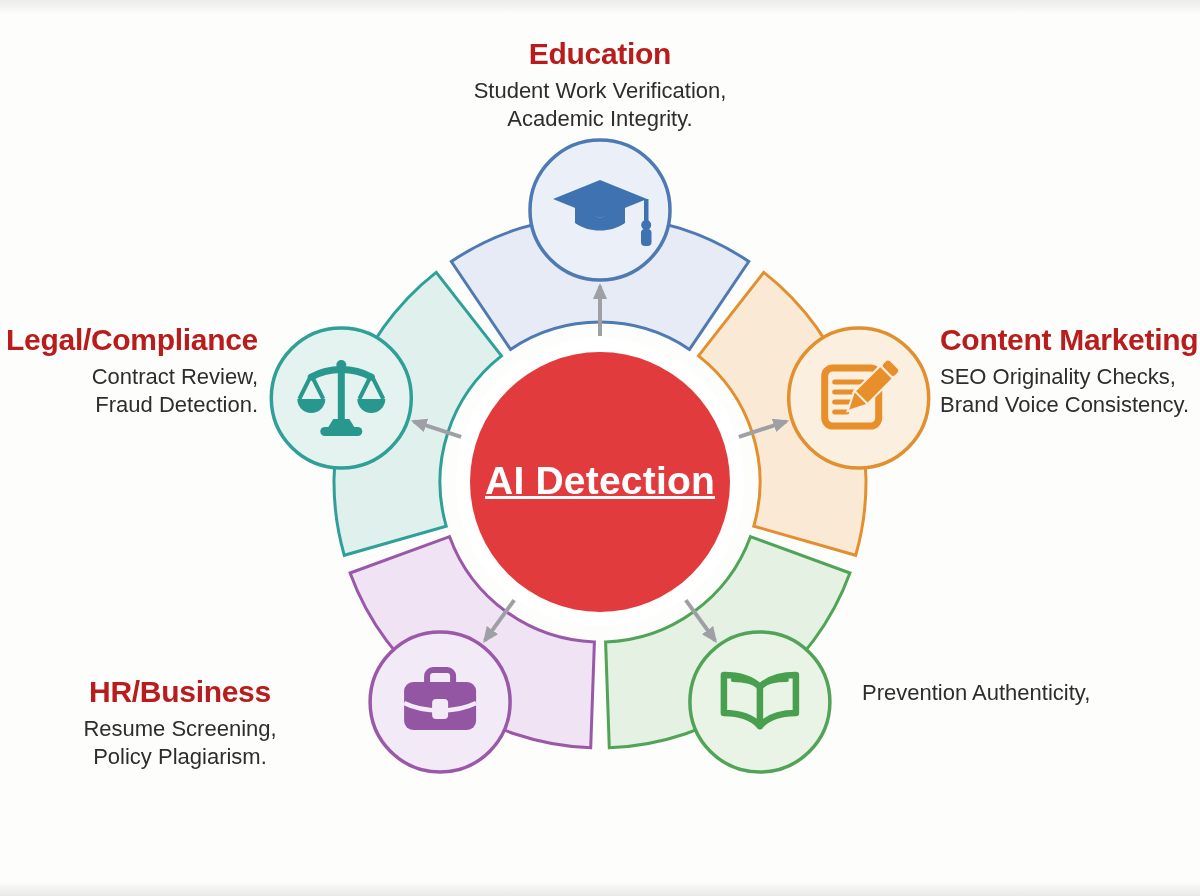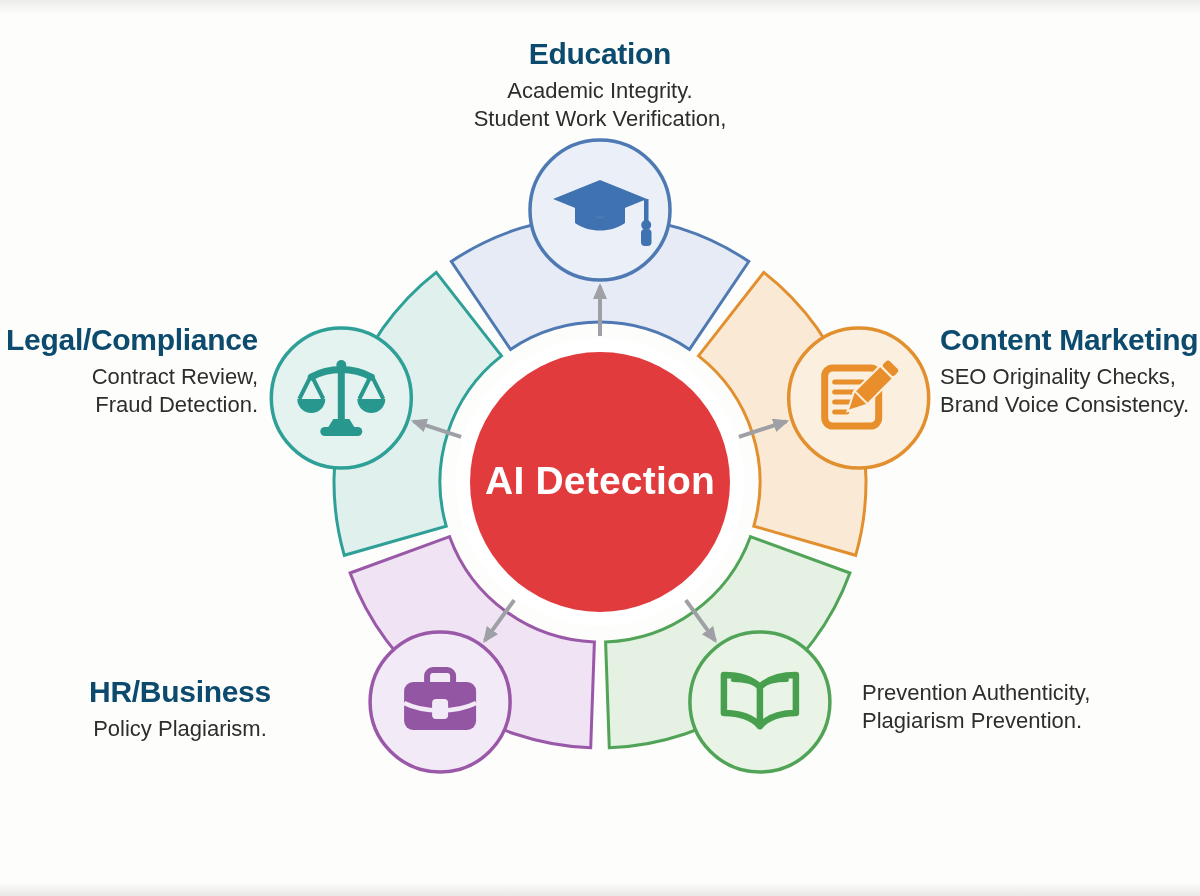--- a/index.html
+++ b/index.html
@@ -14,36 +14,36 @@
     position: absolute; left: 0; width: 100%; height: 14px;
     pointer-events: none; z-index: 5;
   }
   .edge-shade-top { top: 0; background: linear-gradient(180deg, rgba(90,85,80,0.10), rgba(90,85,80,0)); }
   .edge-shade-bottom { bottom: 0; background: linear-gradient(0deg, rgba(90,85,80,0.12), rgba(90,85,80,0)); }
 
   .wheel-svg { position: absolute; left: 0; top: 0; z-index: 1; }
 
   .label-block { position: absolute; z-index: 2; }
   .label-title {
-    font-size: 30px; font-weight: 700; color: #0c4a6e;
+    font-size: 30px; font-weight: 700; color: #b91c1c;
     line-height: 36px; letter-spacing: -0.3px;
   }
   .label-desc { margin-top: 5px; font-size: 22px; line-height: 28px; color: #2D2D2D; }
   .label-desc span { display: block; }
 
   .block-education { left: 400px; top: 36px; width: 400px; text-align: center; }
   .block-legal { right: 942px; top: 322px; width: 320px; text-align: right; }
   .block-content { left: 940px; top: 322px; width: 300px; text-align: left; }
   .block-hr { right: 860px; top: 674px; width: 320px; text-align: center; }
   .block-publishing { left: 862px; top: 674px; width: 320px; text-align: left; }
 
   .center-label {
     position: absolute; left: 450px; top: 459px; width: 300px;
     text-align: center; z-index: 3;
-    font-size: 39px; font-weight: 700; color: #FFFFFF; letter-spacing: 0.2px;
+    font-size: 39px; font-weight: 700; color: #FFFFFF; letter-spacing: 0.2px; text-decoration: underline;
   }
 </style>
 </head>
 <body style="background: rgb(253, 253, 251);">
 
 <div class="edge-shade-top"></div>
 <div class="edge-shade-bottom"></div>
 
 <svg class="wheel-svg" width="1200" height="896" viewBox="0 0 1200 896">
   <defs>
@@ -122,43 +122,43 @@
     <line x1="514.2" y1="600.1" x2="484.8" y2="640.6"></line>
     <line x1="461.1" y1="436.9" x2="413.6" y2="421.4"></line>
   </g>
 </svg>
 
 <div class="center-label">AI Detection</div>
 
 <div class="label-block block-education">
   <div class="label-title">Education</div>
   <div class="label-desc">
+    <span>Student Work Verification,</span>
     <span>Academic Integrity.</span>
-    <span>Student Work Verification,</span>
   </div>
 </div>
 
 <div class="label-block block-content">
   <div class="label-title">Content Marketing</div>
   <div class="label-desc">
     <span>SEO Originality Checks,</span>
     <span>Brand Voice Consistency.</span>
   </div>
 </div>
 
 <div class="label-block block-publishing">
   <div class="label-desc">
     <span>Prevention Authenticity,</span>
-    <span>Plagiarism Prevention.</span>
   </div>
 </div>
 
 <div class="label-block block-hr">
   <div class="label-title">HR/Business</div>
   <div class="label-desc">
+    <span>Resume Screening,</span>
     <span>Policy Plagiarism.</span>
   </div>
 </div>
 
 <div class="label-block block-legal">
   <div class="label-title">Legal/Compliance</div>
   <div class="label-desc">
     <span>Contract Review,</span>
     <span>Fraud Detection.</span>
   </div>

